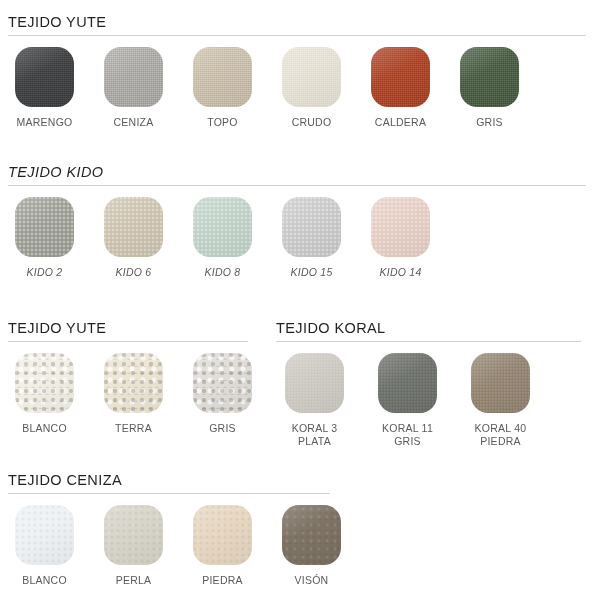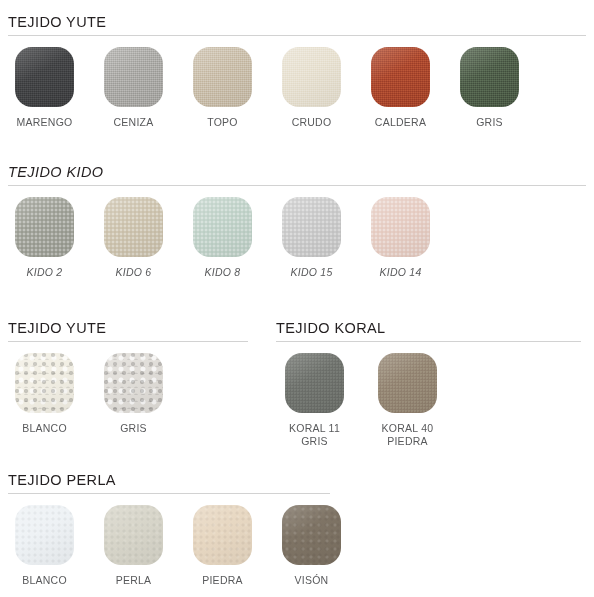--- a/index.html
+++ b/index.html
@@ -238,54 +238,69 @@
     <div class="rule"></div>
     <div class="swatch-row">
         <div class="swatch-cell">
           <div class="chip tex-boucle" style="background-color: rgb(242, 239, 228);">
             <div class="weave"></div>
             <div class="sheen"></div>
           </div>
           <div class="chip-label">BLANCO</div>
         </div>
         <div class="swatch-cell">
+          <div class="chip tex-boucle" style="background-color: rgb(236, 229, 212);">
+            <div class="weave"></div>
+            <div class="sheen"></div>
+          </div>
+          <div class="chip-label">TERRA</div>
+        </div>
+        <div class="swatch-cell">
           <div class="chip tex-boucle" style="background-color: rgb(224, 221, 216);">
             <div class="weave"></div>
             <div class="sheen"></div>
           </div>
           <div class="chip-label">GRIS</div>
         </div>
       </div>
   </div>
 
   <div class="section sec-koral">
     <div class="section-title">TEJIDO KORAL</div>
     <div class="rule"></div>
     <div class="swatch-row">
         <div class="swatch-cell">
+          <div class="chip tex-fine" style="background-color: rgb(205, 202, 194);">
+            <div class="weave"></div>
+            <div class="sheen"></div>
+          </div>
+          <div class="chip-label">KORAL 3
+PLATA</div>
+        </div>
+        <div class="swatch-cell">
           <div class="chip tex-fine" style="background-color: rgb(109, 112, 107);">
             <div class="weave"></div>
             <div class="sheen"></div>
           </div>
           <div class="chip-label">KORAL 11
 GRIS</div>
         </div>
         <div class="swatch-cell">
           <div class="chip tex-fine" style="background-color: rgb(147, 132, 113);">
             <div class="weave"></div>
             <div class="sheen"></div>
           </div>
           <div class="chip-label">KORAL 40
 PIEDRA</div>
         </div>
       </div>
   </div>
 
   <div class="section sec-ecopel">
-    <div class="section-title">TEJIDO PERLA</div>
+    <div class="section-title">TEJIDO CENIZA</div>
     <div class="rule"></div>
     <div class="swatch-row">
         <div class="swatch-cell">
           <div class="chip tex-leather" style="background-color: rgb(238, 242, 245);">
             <div class="weave"></div>
             <div class="sheen"></div>
           </div>
           <div class="chip-label">BLANCO</div>
         </div>
         <div class="swatch-cell">

